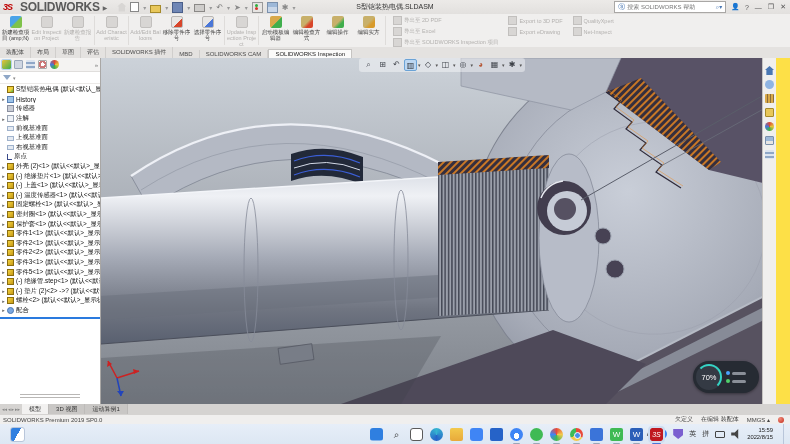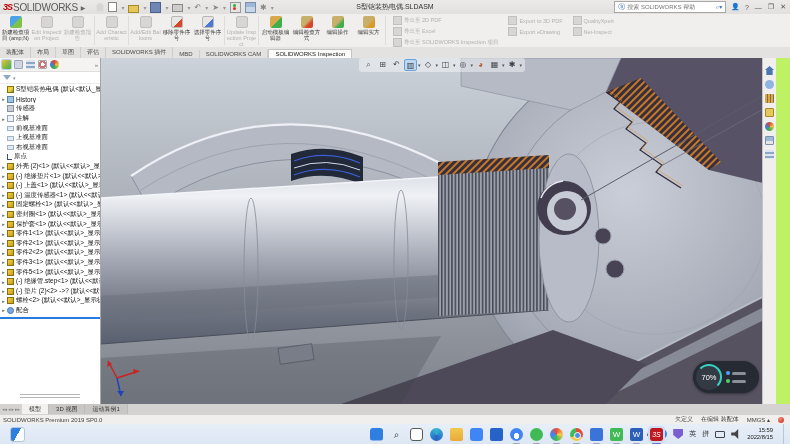--- a/index.html
+++ b/index.html
@@ -1,23 +1,23 @@
 <!DOCTYPE html>
 <html><head>
 <meta charset="utf-8">
 <style>
   html,body{margin:0;padding:0;}
   body{width:790px;height:444px;overflow:hidden;font-family:"Liberation Sans","DejaVu Sans",sans-serif;-webkit-font-smoothing:antialiased;}
-  #app{position:relative;width:790px;height:444px;background:#bef264;}
+  #app{position:relative;width:790px;height:444px;background:#fde047;}
 
   
   .titlebar{position:absolute;left:0;top:0;width:790px;height:14px;background:linear-gradient(#eceae8,#e2e0de);display:flex;align-items:center;font-size:7px;color:#444;}
   .brand{display:flex;align-items:center;margin-left:3px;}
   .brand .bx{color:#c00000;font-weight:bold;font-style:italic;font-size:9px;letter-spacing:-1px;}
-  .brand .bt{color:#5a5a5a;font-weight:normal;font-size:10px;margin-left:1px;letter-spacing:-0.3px;}
+  .brand .bt{color:#5a5a5a;font-weight:bold;font-size:12px;margin-left:8px;letter-spacing:-0.3px;}
   .brand .ba{color:#666;margin-left:3px;font-size:6px;}
   .qat{display:flex;align-items:center;gap:4px;margin-left:10px;}
   .qi{width:9px;height:9px;position:relative;display:inline-block;}
   .qi.home{background:#d8d6d4;clip-path:polygon(50% 0,100% 45%,85% 45%,85% 100%,15% 100%,15% 45%,0 45%);}
   .qi.doc{background:#fff;border:1px solid #888;width:7px;height:8px;}
   .qi.open{background:#e8c75a;border:1px solid #a68a2a;height:6px;margin-top:3px;}
   .qi.save{background:#6f86b5;border:1px solid #4a5f8a;}
   .qi.print{background:#cfcdcb;border:1px solid #8a8886;height:6px;margin-top:2px;}
   .qi.undo{border:none;font-size:8px;line-height:9px;color:#777;width:auto;}
   .qi.sel{border:none;font-size:8px;line-height:9px;color:#888;width:auto;}

